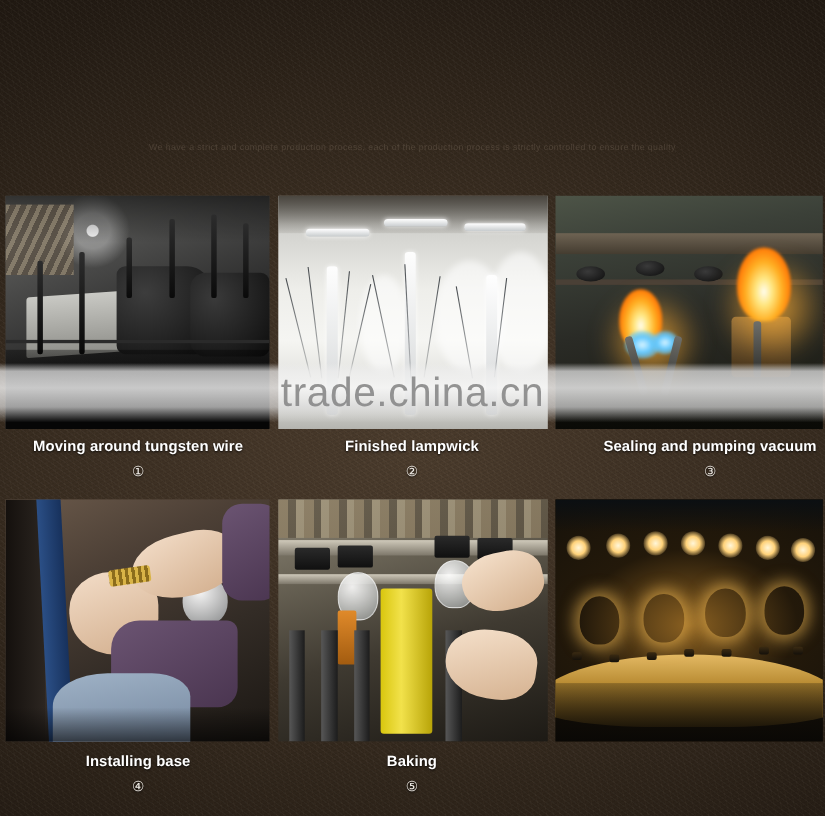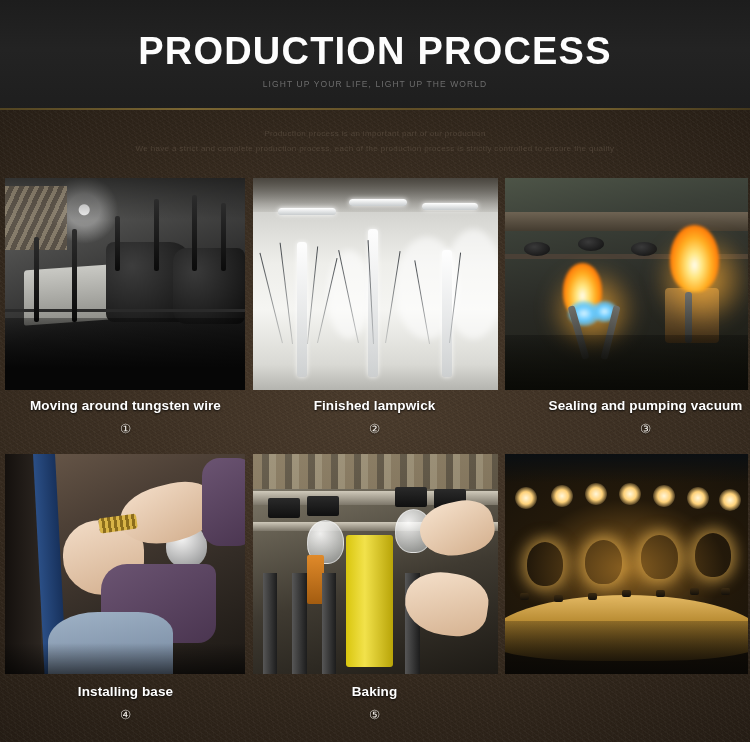--- a/index.html
+++ b/index.html
@@ -205,27 +205,22 @@
     margin-top:5px;
     font-size:12.5px; color:#f0ece6; line-height:16px;
     text-shadow:0 1px 2px rgba(0,0,0,.8);
   }
 </style>
 </head>
 <body>
 
 <div class="page">
 
-  <div class="header">
-    <div class="header-title">PRODUCTION PROCESS</div>
-    <div class="header-sub">LIGHT UP YOUR LIFE, LIGHT UP THE WORLD</div>
-  </div>
 
   <div class="intro">
-    <div>Production process is an important part of our production</div>
     <div>We have a strict and complete production process, each of the production process is strictly controlled to ensure the quality</div>
   </div>
 
   <div class="grid">
 
     <div class="row row1">
 
       <div class="cell c1">
         <div class="photo ph1">
           <div class="rail"></div>
@@ -376,14 +371,17 @@
     <div class="cap p1">
       <div class="cap-label">Installing base</div>
       <div class="cap-num">④</div>
     </div>
     <div class="cap p2">
       <div class="cap-label">Baking</div>
       <div class="cap-num">⑤</div>
     </div>
   </div>
 
+  <div class="watermark">
+    <span class="watermark-text">trade.china.cn</span>
+  </div>
 
 </div>
 
 </body></html>

